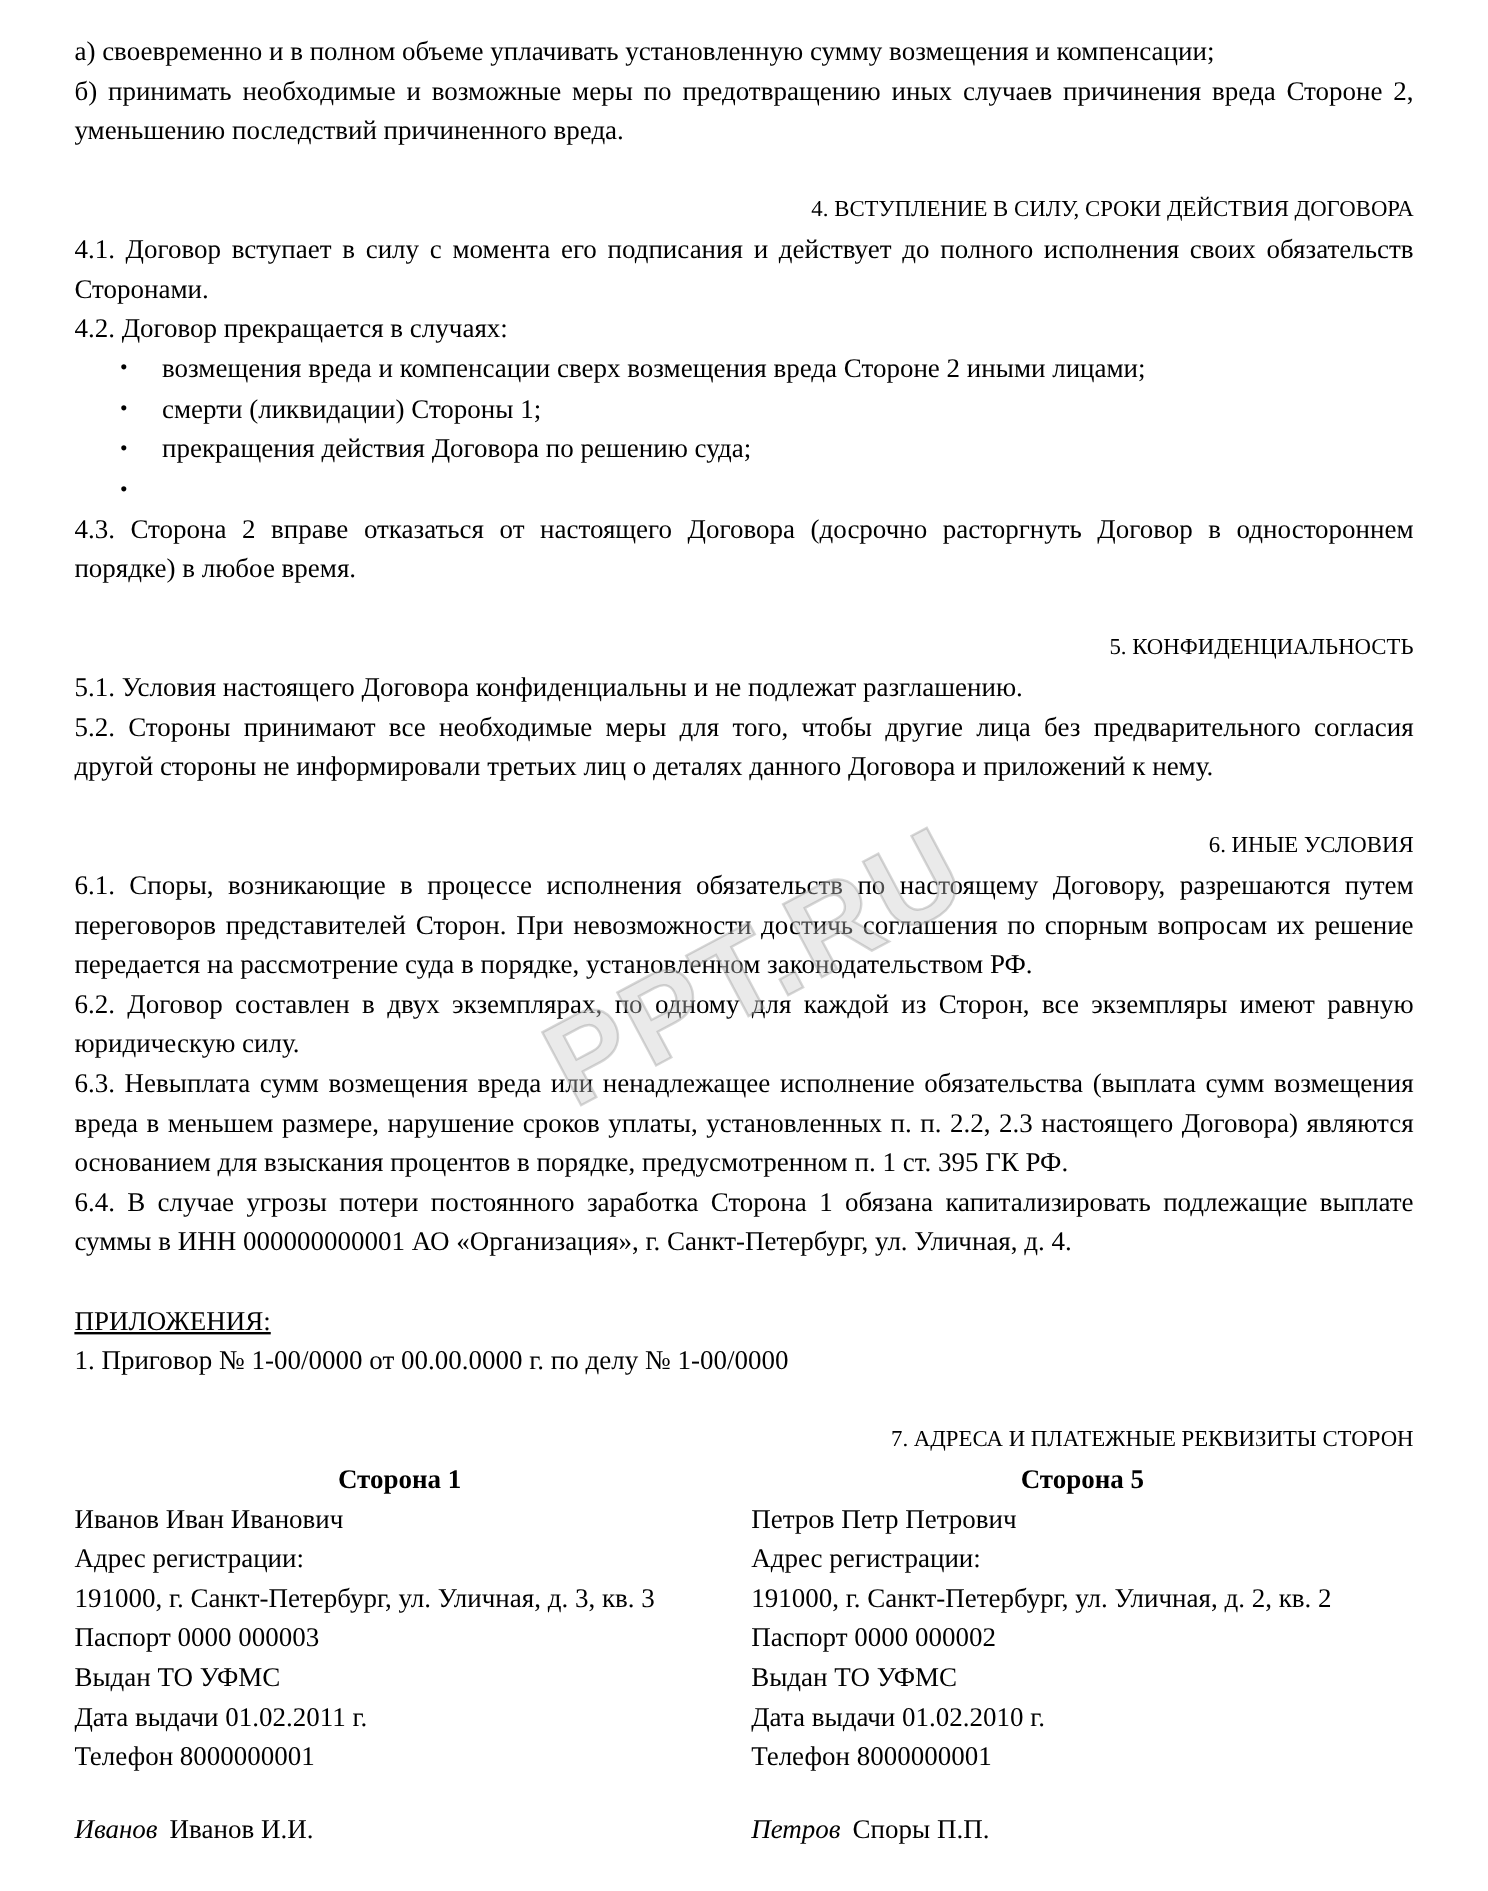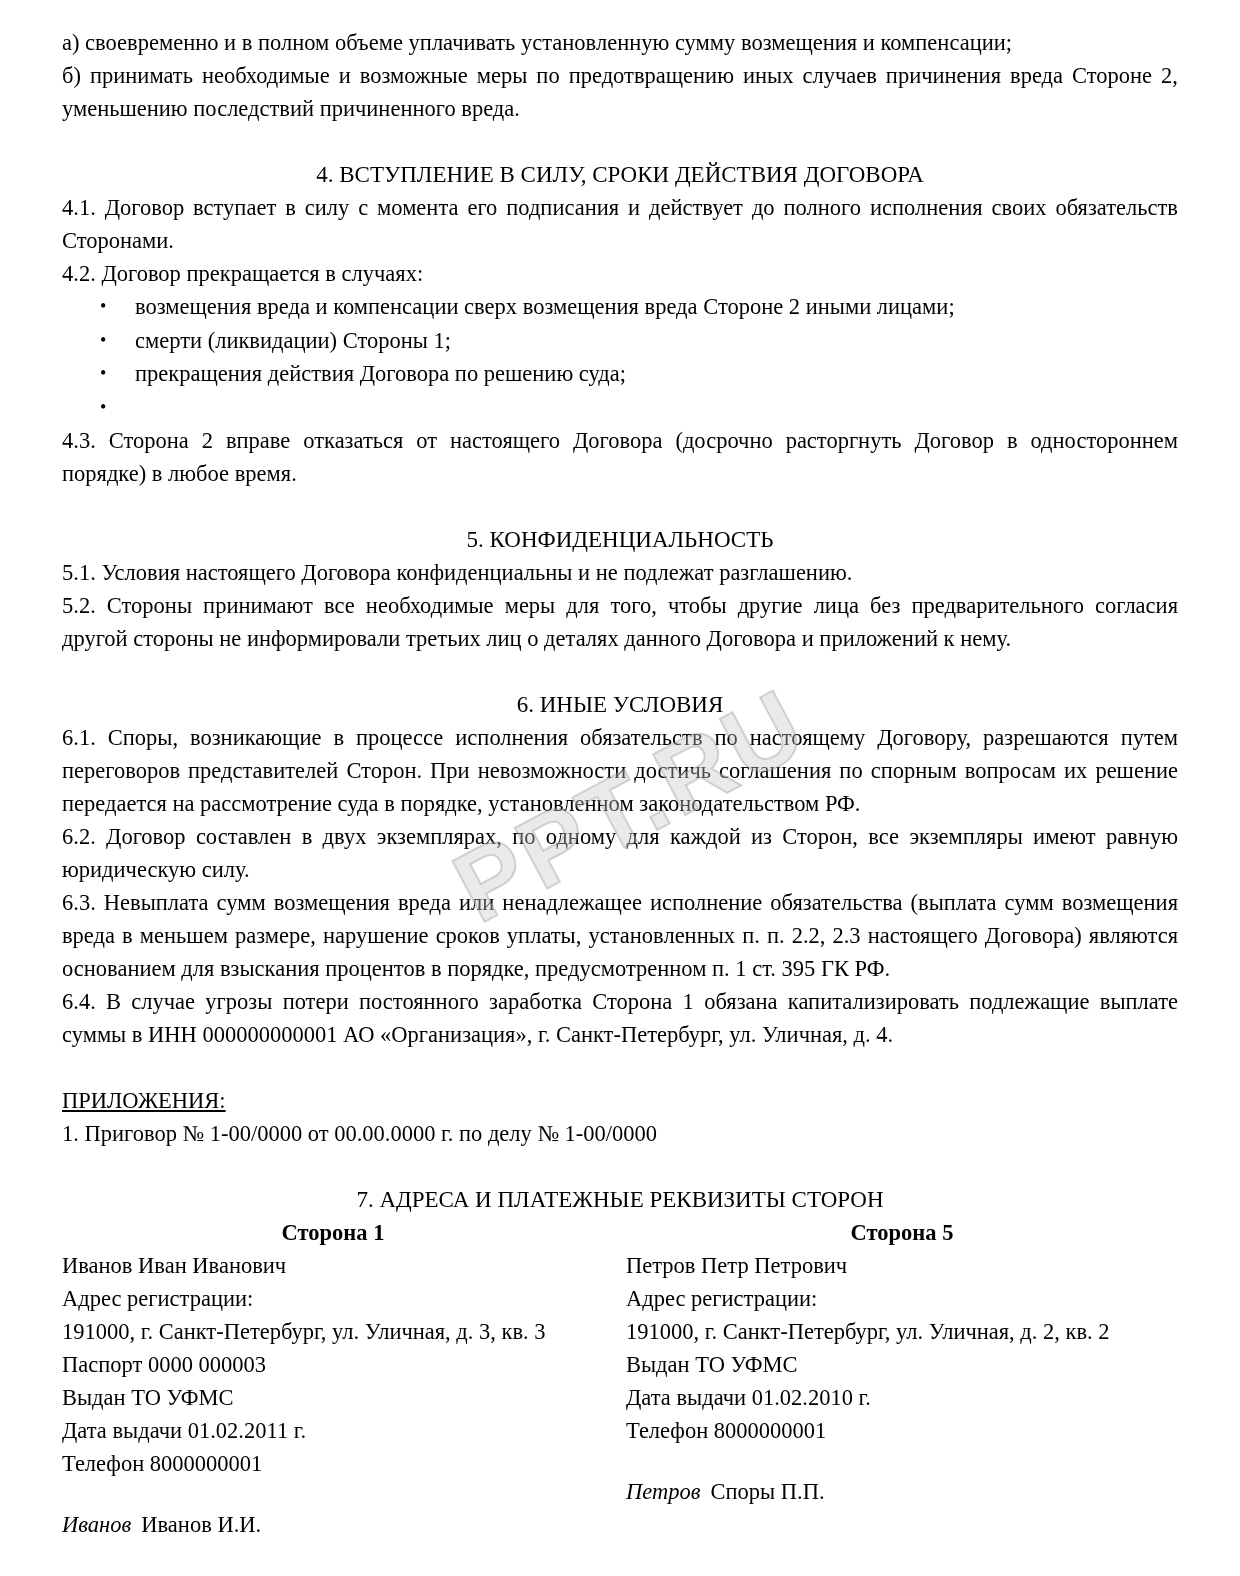--- a/index.html
+++ b/index.html
@@ -24,23 +24,23 @@
   .content {
     position: relative;
     z-index: 1;
   }
   .para {
     margin: 0;
     text-align: justify;
   }
   .heading {
     margin: 33px 0 0 0;
-    font-size: 23px;
+    font-size: 19px;
     font-weight: normal;
-    text-align: center;
+    text-align: right;
     line-height: 33px;
   }
   ul.bullet-list {
     list-style: none;
     margin: 0;
     padding: 0;
   }
   ul.bullet-list li {
     display: flex;
     margin-left: 38px;
@@ -165,20 +165,21 @@
         <div class="col-row signature-row">
           <span class="sig-script">Иванов</span><span>Иванов И.И.</span>
         </div>
       </div>
 
       <div class="col col-right">
         <div class="col-header">Сторона 5</div>
         <div class="col-row">Петров Петр Петрович</div>
         <div class="col-row">Адрес регистрации:</div>
         <div class="col-row">191000, г. Санкт-Петербург, ул. Уличная, д. 2, кв. 2</div>
+        <div class="col-row">Паспорт 0000 000002</div>
         <div class="col-row">Выдан ТО УФМС</div>
         <div class="col-row">Дата выдачи 01.02.2010 г.</div>
         <div class="col-row">Телефон 8000000001</div>
         <div class="col-row signature-row">
           <span class="sig-script">Петров</span><span>Споры П.П.</span>
         </div>
       </div>
 
     </div>
 

